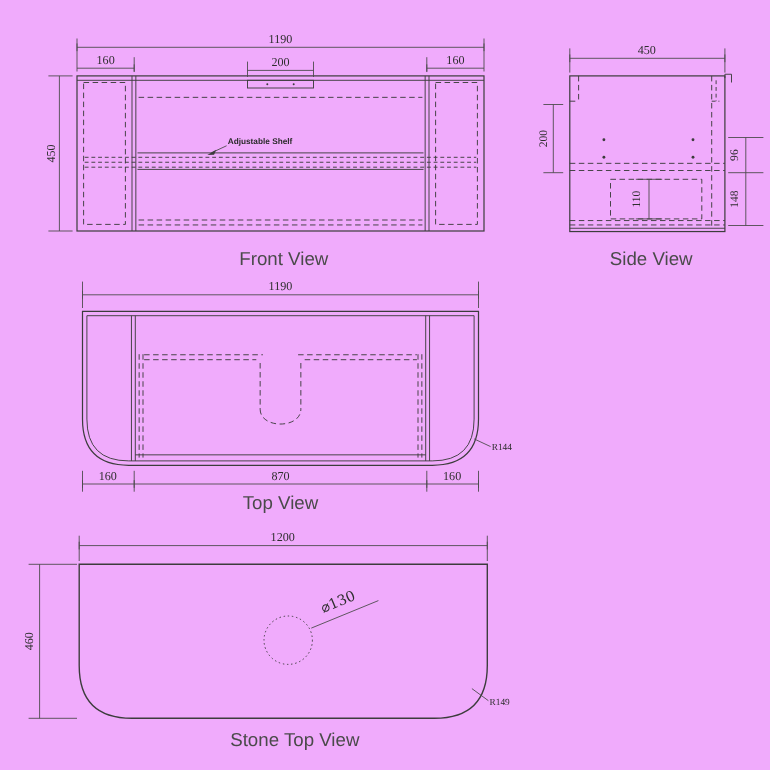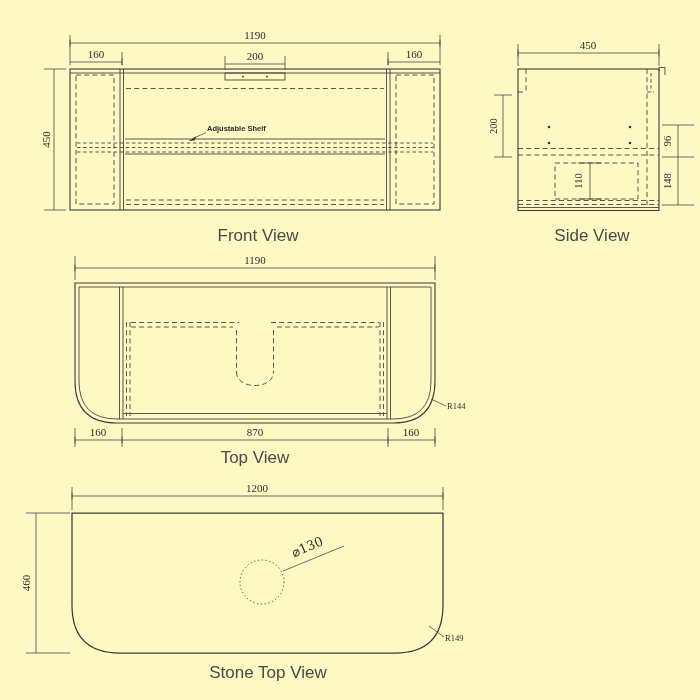--- a/index.html
+++ b/index.html
@@ -1,16 +1,16 @@
 <!DOCTYPE html>
 <html><head>
 <meta charset="utf-8">
 <style>
   html,body{margin:0;padding:0;background:#ffffff;}
-  .sheet{position:relative;width:700px;height:700px;background:#fef9c3;overflow:hidden;}
+  .sheet{position:relative;width:700px;height:700px;background:#f0abfc;overflow:hidden;}
   svg{display:block;}
   
   .obj{stroke:#3c3c3c;stroke-width:1.1;fill:none;}
   .thin{stroke:#3c3c3c;stroke-width:0.85;fill:none;}
   .thick{stroke:#3c3c3c;stroke-width:1.25;fill:none;}
   
   .dash{stroke:#3c3c3c;stroke-width:0.85;fill:none;stroke-dasharray:5 3.2;}
   .dashsm{stroke:#3c3c3c;stroke-width:0.85;fill:none;stroke-dasharray:3.5 2.6;}
   .dotted{stroke:#3c3c3c;stroke-width:0.9;fill:none;stroke-dasharray:1.3 2.5;}
   

